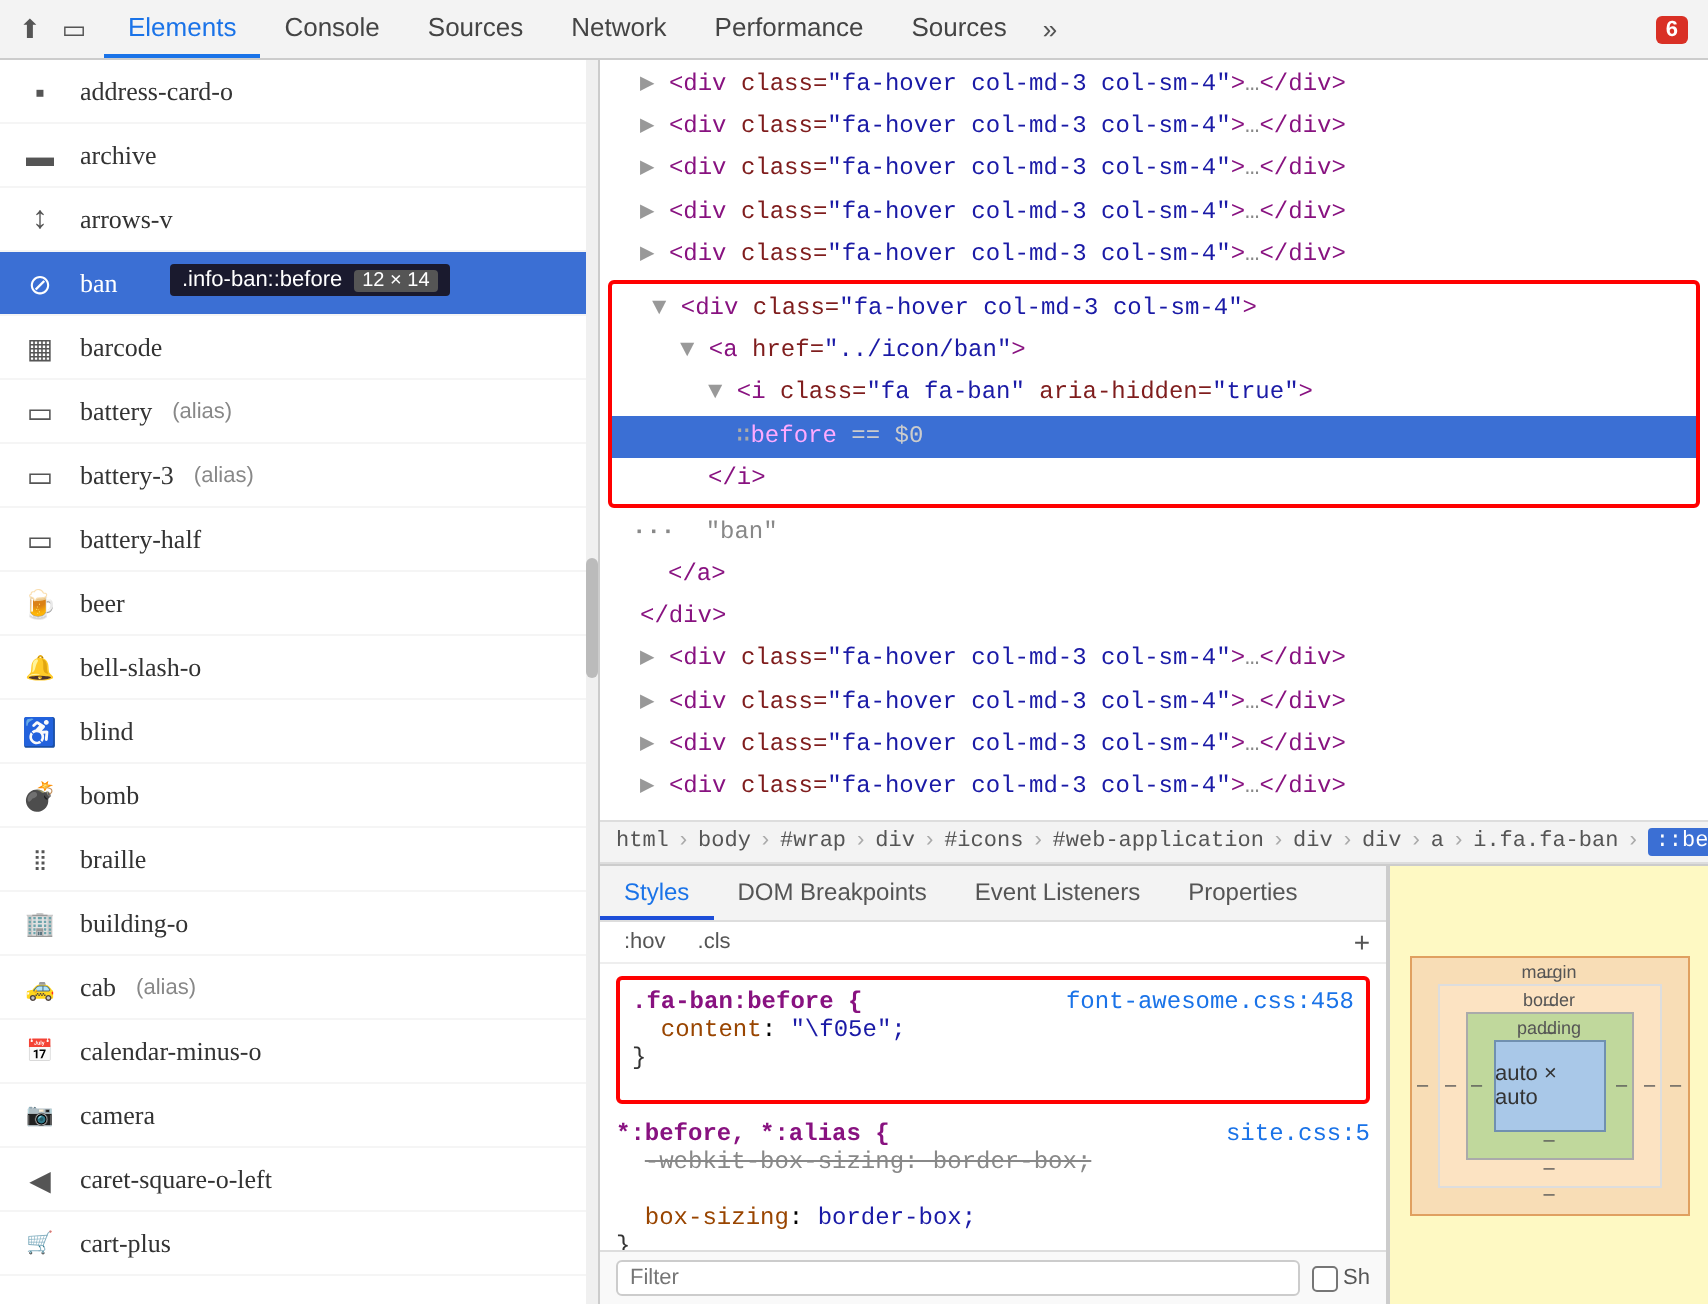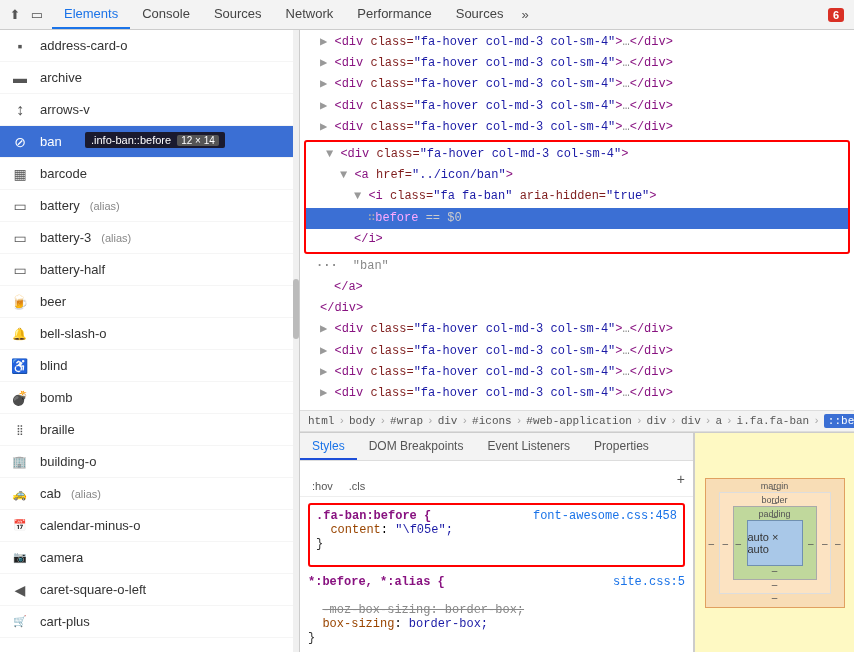--- a/index.html
+++ b/index.html
@@ -108,20 +108,21 @@
       width: 20px; height: 20px;
       display: flex; align-items: center; justify-content: center;
       font-size: 14px;
       color: #555;
       flex-shrink: 0;
     }
     .sidebar-item.selected .item-icon { color: white; }
     .item-label {
       font-size: 13px;
       color: #333;
+      font-family: Liberation Serif, serif;
     }
     .sidebar-item.selected .item-label { color: white; }
     .item-alias {
       font-size: 11px;
       color: #888;
     }
 
     
     .tooltip-tag {
       position: absolute;
@@ -260,21 +261,20 @@
       align-items: center;
       padding: 2px 8px;
       border-bottom: 1px solid #eee;
       gap: 8px;
     }
     .styles-toolbar-item {
       cursor: pointer;
       font-size: 11px;
       color: #555;
       padding: 2px 4px;
-      margin-top: 15px;
     }
     .styles-add {
       margin-left: auto;
       font-size: 14px;
       cursor: pointer;
       color: #555;
     }
     .css-rule {
       margin-bottom: 10px;
     }
@@ -599,27 +599,34 @@
               <span class="css-file">font-awesome.css:458</span>
               <span class="css-selector">.fa-ban:before {</span><br>
               &nbsp;&nbsp;<span class="css-prop">content</span>: <span class="css-val">"\f05e";</span><br>
               <span class="css-brace">}</span>
             </div>
           </div>
 
           <div class="css-rule">
             <span class="css-file">site.css:5</span>
             <span class="css-selector">*:before, *:alias {</span><br>
+            &nbsp;&nbsp;<span class="css-strikethrough">-webkit-box-sizing: border-box;</span><br>
             &nbsp;&nbsp;<br>
-            &nbsp;&nbsp;<span class="css-strikethrough">-moz-box-sizing: border-box;</span><br>
             &nbsp;&nbsp;<span class="css-prop">box-sizing</span>: <span class="css-val">border-box;</span><br>
             <span class="css-brace">}</span>
           </div>
         </div>
 
+        <div class="filter-bar">
+          <input class="filter-input" type="text" placeholder="Filter" style="">
+          <div class="filter-checkbox">
+            <input type="checkbox" style="">
+            <span>Sh</span>
+          </div>
+        </div>
       </div>
 
       <div class="box-model-panel">
         <div class="box-model-container">
 
           <div class="box-layer box-margin">
             <span class="box-label margin">margin</span>
 
             <span class="box-val-side" style="top:4px; left:50%; transform:translateX(-50%);">–</span>
 

